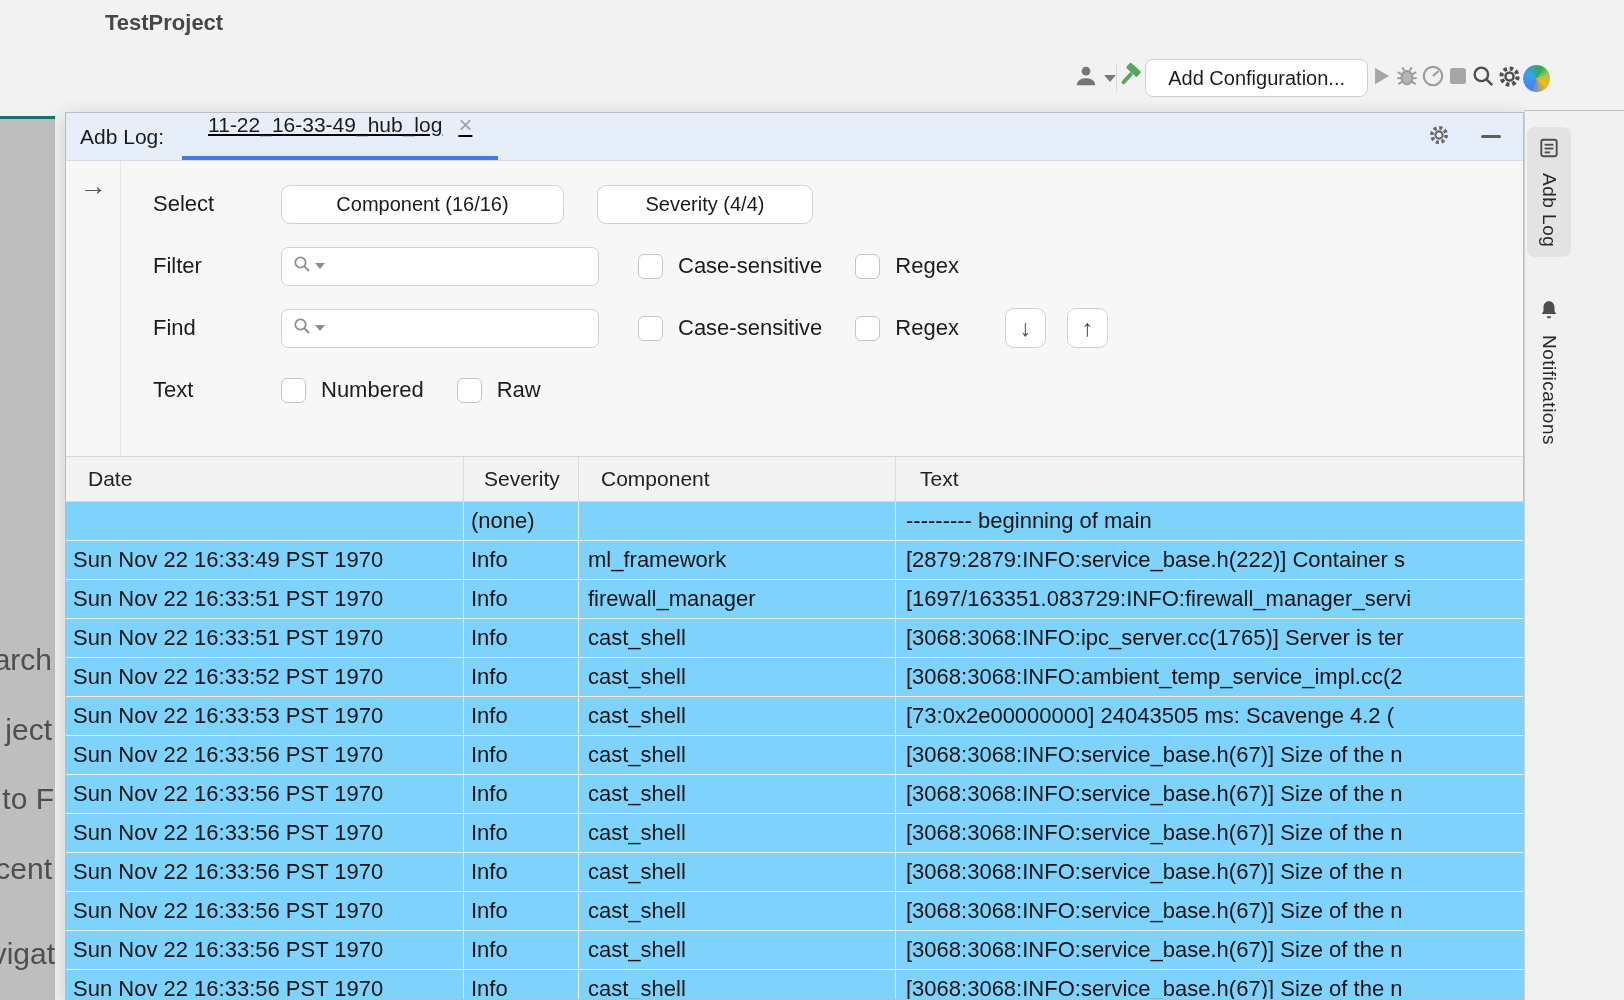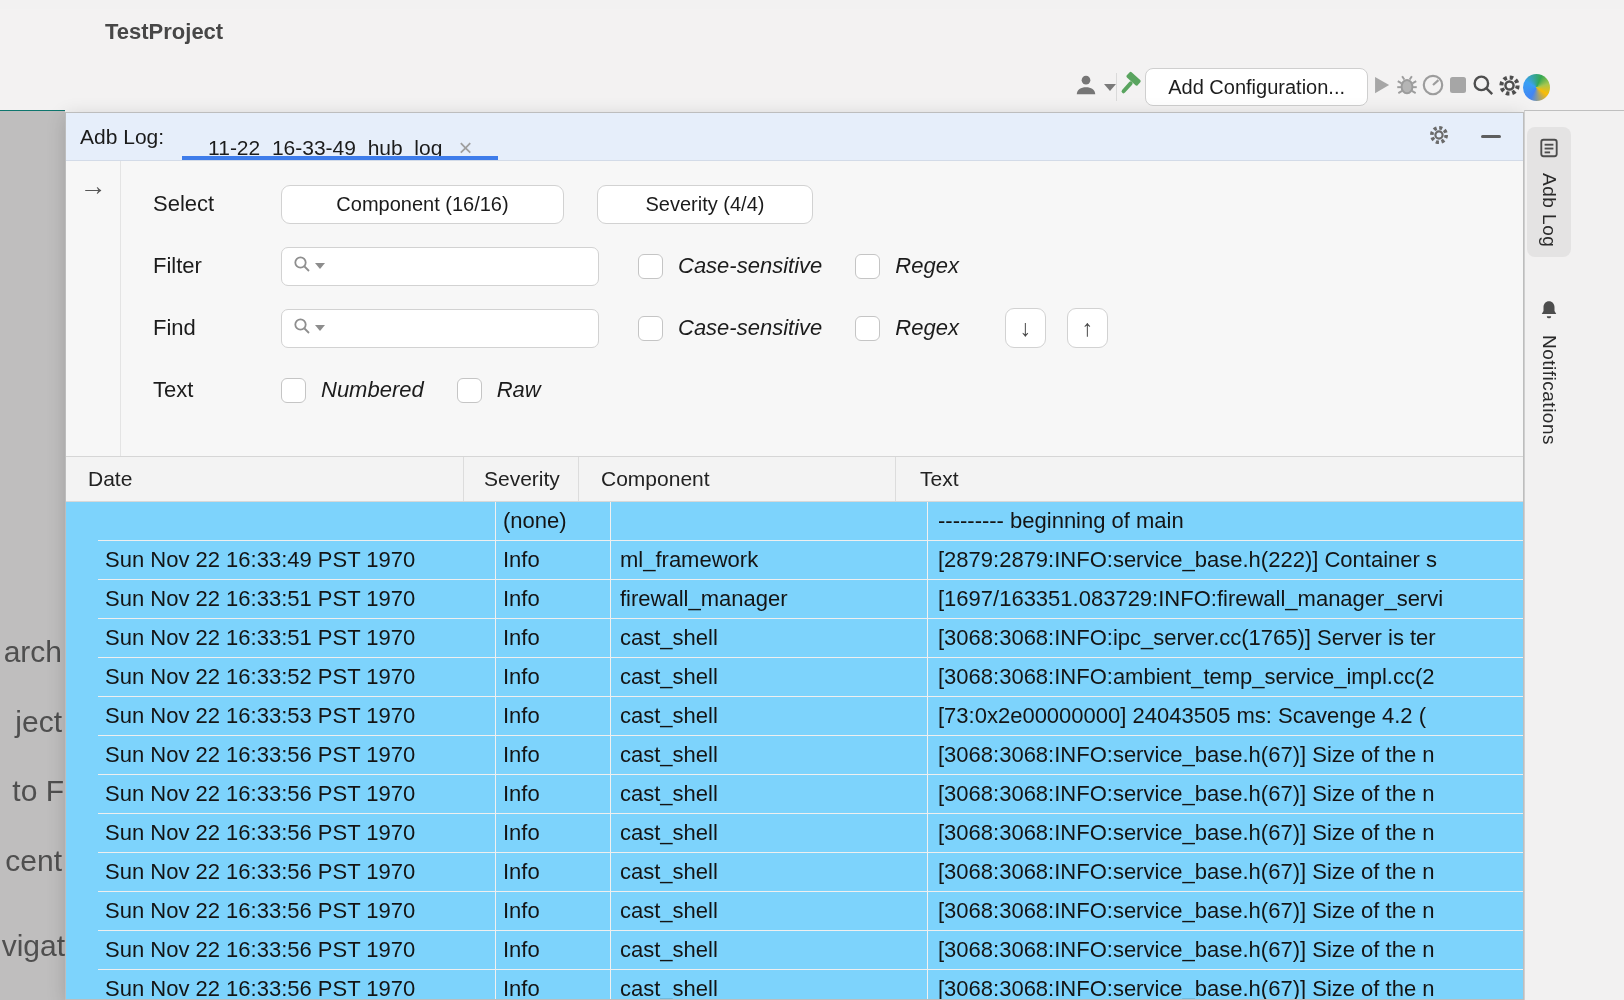--- a/index.html
+++ b/index.html
@@ -1,48 +1,48 @@
 <!DOCTYPE html>
 <html><head>
 <meta charset="utf-8">
 <style>
   * { margin:0; padding:0; box-sizing:border-box; }
   html,body { width:1624px; height:1000px; overflow:hidden;
     font-family:"Liberation Sans","DejaVu Sans",sans-serif; background:#f2f1f1; }
   .screen { position:relative; width:1624px; height:1000px; }
 
   
-  .titlebar { position:absolute; left:0; top:9px; width:1624px; height:110px; background:#f3f2f2; }
+  .titlebar { position:absolute; left:0; top:0; width:1624px; height:110px; background:#f3f2f2; }
   .app-title { position:absolute; left:105px; top:10px; font-size:22px; font-weight:bold; color:#474747; }
   .toolbar { position:absolute; right:74px; top:56px; height:44px; display:flex; align-items:center; }
   .tb-item { display:flex; align-items:center; justify-content:center; cursor:pointer; }
   .tb-sep { width:1px; height:28px; background:#dadada; }
   .chevron-down { width:0; height:0; border-left:6px solid transparent; border-right:6px solid transparent;
     border-top:7px solid #7a7a7a; margin-left:5px; }
   .add-config { height:38px; padding:0 22px; font-size:20px; color:#1d1d1d; background:#ffffff;
     border:1px solid #cfcfcf; border-radius:8px; cursor:pointer; font-family:inherit; }
   .gradient-ball { width:27px; height:27px; border-radius:50%;
     background:conic-gradient(from 210deg,#4285f4,#3aa0f3 25%,#34a853 48%,#a8c64e 62%,#fbbc05 76%,#4285f4);
   }
 
   
-  .left-strip { position:absolute; left:0; top:110px; width:65px; bottom:0; background:#bfbebe;
-    border-top:1px solid #0f766e; overflow:hidden; }
+  .left-strip { position:absolute; left:0; top:116px; width:55px; bottom:0; background:#bfbebe;
+    border-top:3px solid #0f766e; overflow:hidden; }
   .frag { position:absolute; right:3px; font-size:30px; color:#4f4f4f; white-space:nowrap; }
   .frag-0 { top:524px; } .frag-1 { top:594px; } .frag-2 { top:663px; right:1px; }
   .frag-3 { top:733px; } .frag-4 { top:818px; right:0px; }
 
   
   .panel { position:absolute; left:65px; top:112px; width:1459px; height:888px; background:#ffffff;
     border:1px solid #bdbdbd; box-shadow:0 4px 18px rgba(0,0,0,.16); display:flex; flex-direction:column; overflow:hidden; }
 
   .tabbar { flex:0 0 48px; display:flex; align-items:center; background:#e6eefa; border-bottom:1px solid #d3dbe8; }
   .panel-label { margin-left:14px; font-size:21px; color:#1b1b1b; }
-  .tab { position:relative; height:100%; display:flex; align-items:flex-end; margin-left:18px; padding:0 26px;
-    gap:16px; cursor:pointer; }
+  .tab { position:relative; height:100%; display:flex; align-items:flex-start; margin-left:18px; padding:0 26px;
+    gap:16px; cursor:pointer;text-decoration:underline; }
   .tab::after { content:""; position:absolute; left:0; right:0; bottom:0; height:4px; background:#3e7cea; }
   .tab-title { font-size:21px; color:#1b1b1b; }
   .tab-close { font-size:24px; color:#9f9f9f; line-height:1; cursor:pointer; }
   .tabbar-actions { margin-left:auto; margin-right:22px; display:flex; align-items:center; gap:30px; }
   .minimize-bar { width:20px; height:3px; background:#5e5e5e; border-radius:1.5px; cursor:pointer; }
 
   
   .filter-area { flex:0 0 296px; display:flex; background:#f7f7f7; border-bottom:1px solid #d6d6d6; }
   .gutter { width:55px; border-right:1px solid #e4e4e4; position:relative; }
   .collapse-arrow { position:absolute; top:10px; left:50%; transform:translateX(-50%);
@@ -53,42 +53,42 @@
   .pill-btn { height:39px; border:1px solid #d2d2d2; border-radius:9px; background:#ffffff; font-size:20px;
     color:#1b1b1b; cursor:pointer; font-family:inherit; display:flex; align-items:center; justify-content:center; }
   .pill-btn.component { width:283px; }
   .pill-btn.severity { width:216px; margin-left:33px; }
   .search-box { width:318px; height:39px; background:#ffffff; border:1px solid #d2d2d2; border-radius:7px;
     display:flex; align-items:center; padding:0 10px; gap:3px; }
   .search-box input { border:none; outline:none; flex:1; min-width:0; font-size:20px; background:transparent;
     font-family:inherit; color:#1b1b1b; }
   .mag-chevron { width:0; height:0; border-left:5px solid transparent; border-right:5px solid transparent;
     border-top:6px solid #8d8d8d; }
-  .cb-group { display:flex; align-items:center; cursor:pointer; margin-left:39px;font-style:italic; }
+  .cb-group { display:flex; align-items:center; cursor:pointer; margin-left:39px; }
   .cb-group.second { margin-left:33px; }
   .cb-group.first-col { margin-left:0; }
   .cb-box { width:25px; height:25px; border:1.5px solid #c5c5c5; border-radius:6px; background:#ffffff; flex:0 0 25px; }
   .cb-label { margin-left:15px; font-size:22px; color:#1c1c1c; }
   .nav-btn { width:41px; height:40px; border:1px solid #d2d2d2; border-radius:9px; background:#ffffff;
     font-size:23px; color:#474747; display:flex; align-items:center; justify-content:center; cursor:pointer; font-family:inherit; }
   .nav-btn.down { margin-left:46px; }
   .nav-btn.up { margin-left:21px; }
 
   
   .log-table { flex:1; display:flex; flex-direction:column; overflow:hidden; background:#7dd3fc; }
   .thead { flex:0 0 45px; display:flex; background:#f3f3f3; border-bottom:1px solid #d8d8d8; }
   .th { font-size:21px; color:#222222; display:flex; align-items:center; cursor:pointer; }
   .col-date { width:398px; flex:0 0 398px; }
   .col-sev  { width:115px; flex:0 0 115px; }
   .col-comp { width:317px; flex:0 0 317px; }
   .col-text { flex:1 1 auto; min-width:0; }
   .th.col-date { padding-left:22px; } .th.col-sev { padding-left:20px; }
   .th.col-comp { padding-left:22px; } .th.col-text { padding-left:24px; }
   .th:not(.col-text) { border-right:1px solid #dcdcdc; }
-  .tbody { flex:1; overflow:hidden;padding-left:32px; }
+  .tbody { flex:1; overflow:hidden; }
   .trow { display:flex; height:39px; border-bottom:1px solid #efefef; cursor:default; }
   .cell { font-size:22px; color:#141414; display:flex; align-items:center; white-space:nowrap; overflow:hidden; }
   .cell:not(.col-text) { border-right:1px solid #f1f1f1; }
   .cell.col-date { padding-left:7px; }
   .cell.col-sev  { padding-left:7px; }
   .cell.col-comp { padding-left:9px; }
   .cell.col-text { padding-left:10px; }
 
   
   .right-strip { position:absolute; left:1524px; right:0; top:110px; bottom:0; background:#f2f1f1;

